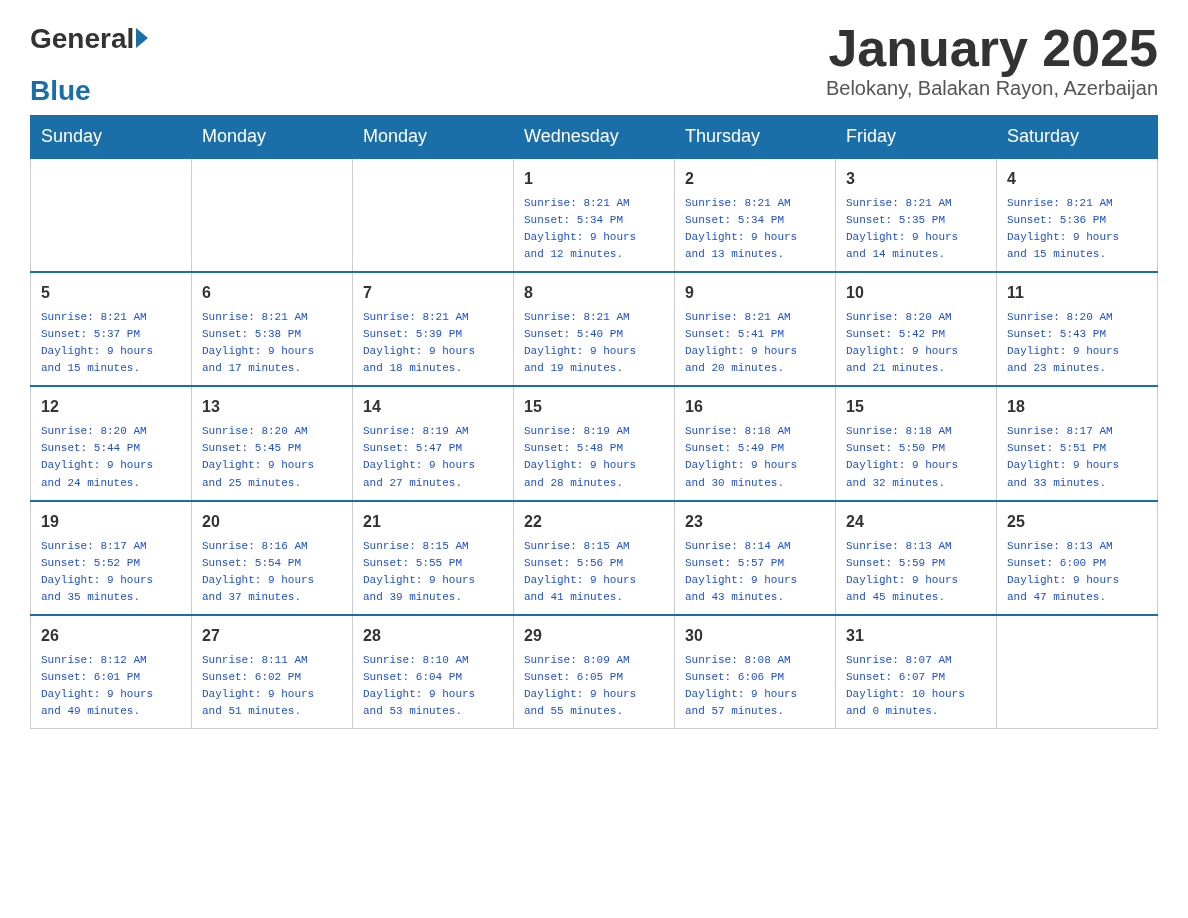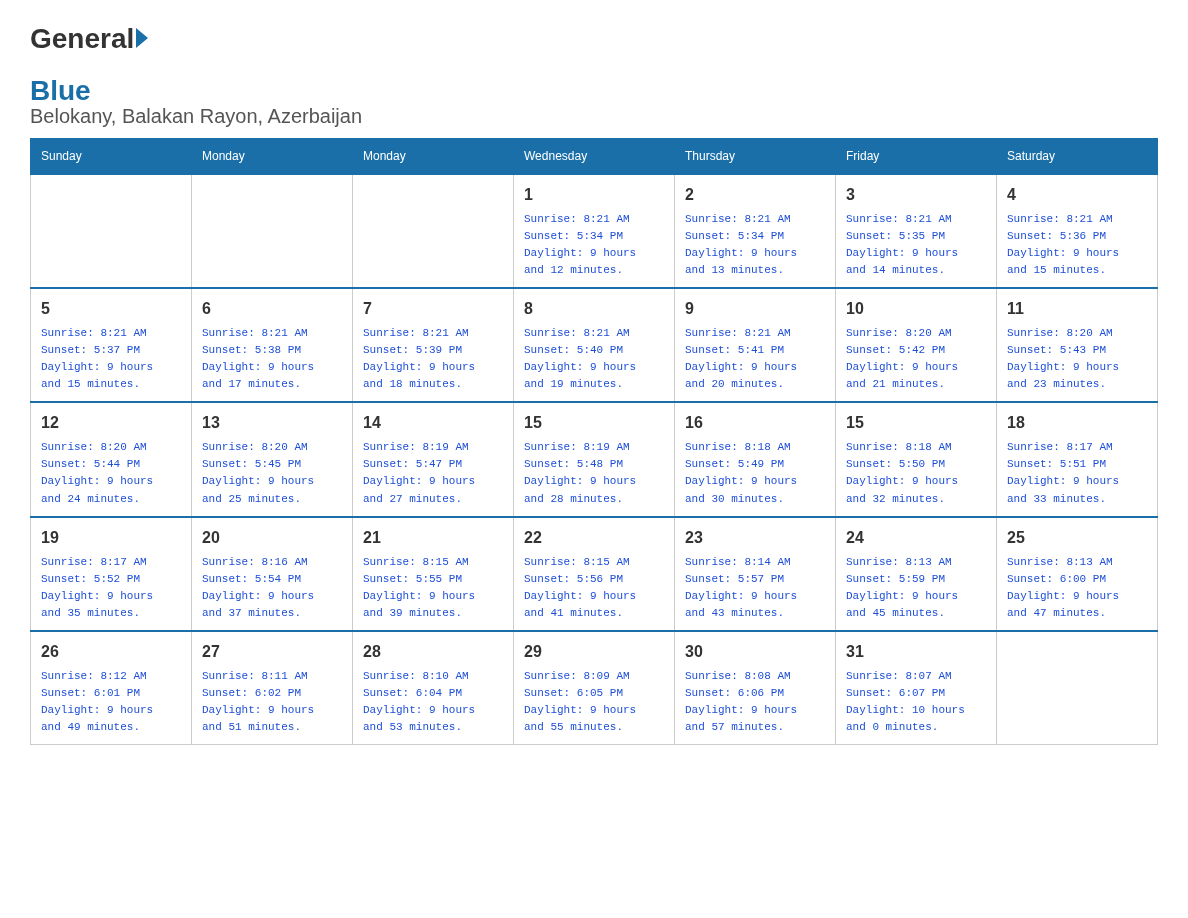--- a/index.html
+++ b/index.html
@@ -8,21 +8,20 @@
       background: #fff;
       width: 1188px;
       min-height: 918px;
       padding: 20px 30px;
     }
     .header {
       display: flex;
       justify-content: space-between;
       align-items: flex-start;
       margin-bottom: 10px;
-      flex-direction: column;
     }
     .logo {
       display: flex;
       flex-direction: column;
       align-items: flex-start;
       padding-top: 5px;
     }
     .logo-general {
       font-size: 28px;
       font-weight: bold;
@@ -62,21 +61,21 @@
     }
     .calendar-table {
       width: 100%;
       border-collapse: collapse;
       margin-top: 10px;
     }
     .calendar-table thead tr th {
       background-color: #1a6fa8;
       color: #fff;
       padding: 10px 10px;
-      font-size: 12px;
+      font-size: 18px;
       font-weight: normal;
       text-align: left;
       border: 1px solid #1a6fa8;
     }
     .calendar-table tbody tr td {
       vertical-align: top;
       padding: 8px 10px;
       border: 1px solid #ccc;
       border-top: 2px solid #1a6fa8;
       width: 14.28%;
@@ -109,20 +108,21 @@
 
 <div class="header">
   <div class="logo">
     <div style="display:flex; align-items:center;">
       <span class="logo-general">General</span>
       <div class="logo-triangle"></div>
     </div>
     <span class="logo-blue">Blue</span>
   </div>
   <div class="title-block">
+    <div class="month-title">January 2025</div>
     <div class="location">Belokany, Balakan Rayon, Azerbaijan</div>
   </div>
 </div>
 
 <table class="calendar-table">
   <thead>
     <tr>
     <th>Sunday</th>
         <th>Monday</th>
         <th>Monday</th>

